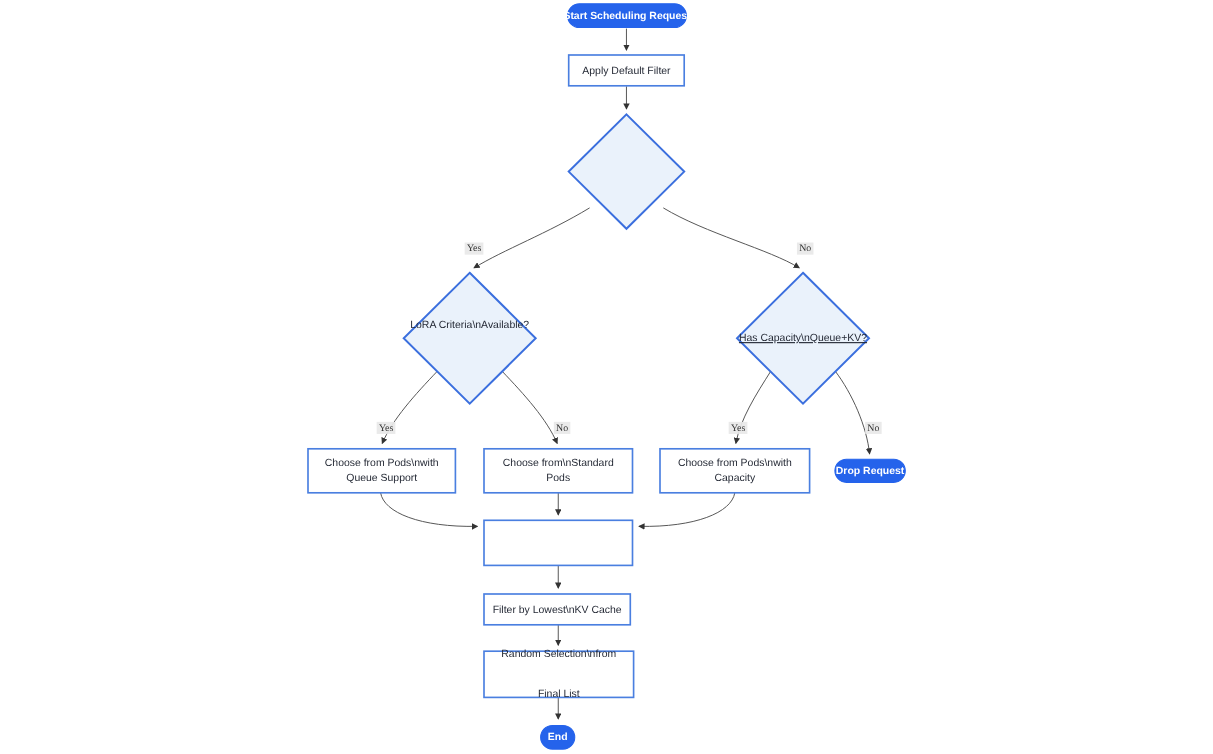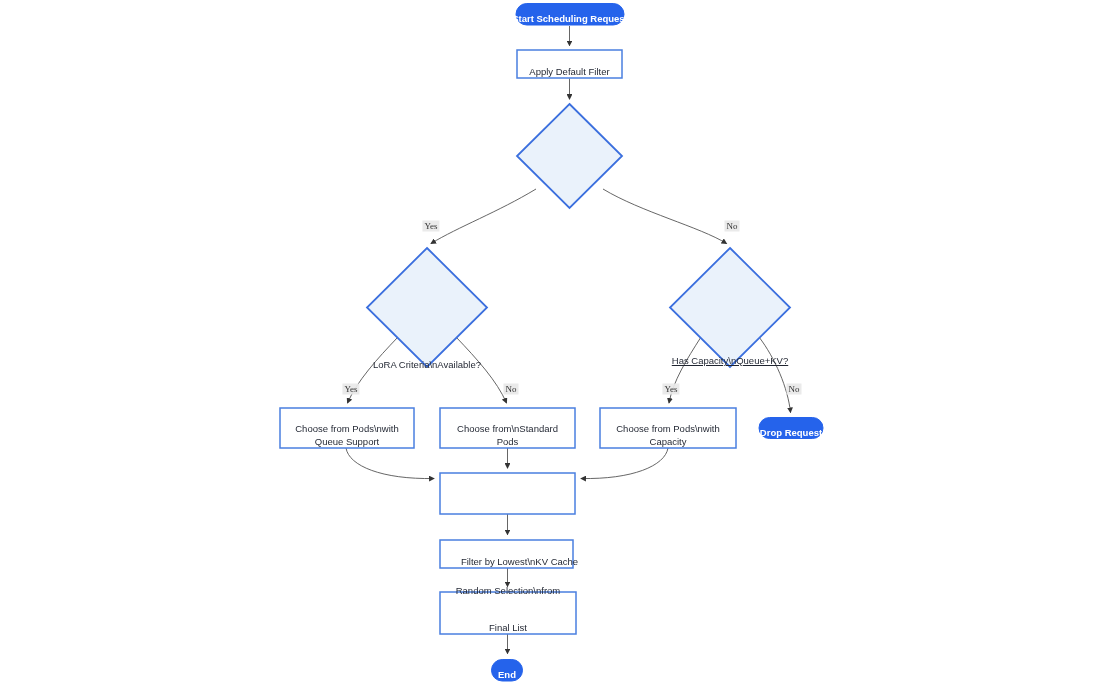--- a/index.html
+++ b/index.html
@@ -38,21 +38,21 @@
   .shape-terminal {
     fill: #2563EB;
     stroke: #2563EB;
     stroke-width: 1;
   }
   .node-label {
     position: absolute;
     display: flex;
     flex-direction: column;
     align-items: center;
-    justify-content: flex-end;
+    justify-content: center;
     text-align: center;
     font-size: 9.5px;
     line-height: 13px;
     color: #1F2430;
   }
   .node-label span {
     white-space: nowrap;
   }
   .terminal-label {
     color: #ffffff;
@@ -118,21 +118,21 @@
 
   <div class="node-label terminal-label" style="left:516px; top:3.5px; width:108px; height:21.5px;">
     <span>Start Scheduling Request</span>
   </div>
 
   <div class="node-label" style="left:517px; top:50px; width:105px; height:28px;">
     <span>Apply Default Filter</span>
   </div>
 
 
-  <div class="node-label" style="left:365px; top:252px; width:124px; height:119px;">
+  <div class="node-label" style="left:365px; top:236px; width:124px; height:119px;">
     <span>LoRA Criteria\nAvailable?</span>
   </div>
 
   <div class="node-label" style="left:668px; top:248px; width:124px; height:119px;text-decoration:underline;">
     <span>Has Capacity\nQueue+KV?</span>
   </div>
 
   <div class="node-label" style="left:282px; top:408px; width:130px; height:40px;">
     <span>Choose from Pods\nwith</span>
     <span>Queue Support</span>
@@ -146,21 +146,21 @@
   <div class="node-label" style="left:602px; top:408px; width:132px; height:40px;">
     <span>Choose from Pods\nwith</span>
     <span>Capacity</span>
   </div>
 
   <div class="node-label terminal-label" style="left:759px; top:417.5px; width:64px; height:21px;">
     <span>Drop Request</span>
   </div>
 
 
-  <div class="node-label" style="left:454px; top:540px; width:131px; height:28px;">
+  <div class="node-label" style="left:441px; top:540px; width:131px; height:28px;">
     <span>Filter by Lowest\nKV Cache</span>
   </div>
 
   <div class="node-label" style="left:442px; top:592px; width:132px; height:42px;gap:24px;">
     <span>Random Selection\nfrom</span>
     <span>Final List</span>
   </div>
 
   <div class="node-label terminal-label" style="left:491.5px; top:659.5px; width:31px; height:21.5px;">
     <span>End</span>

